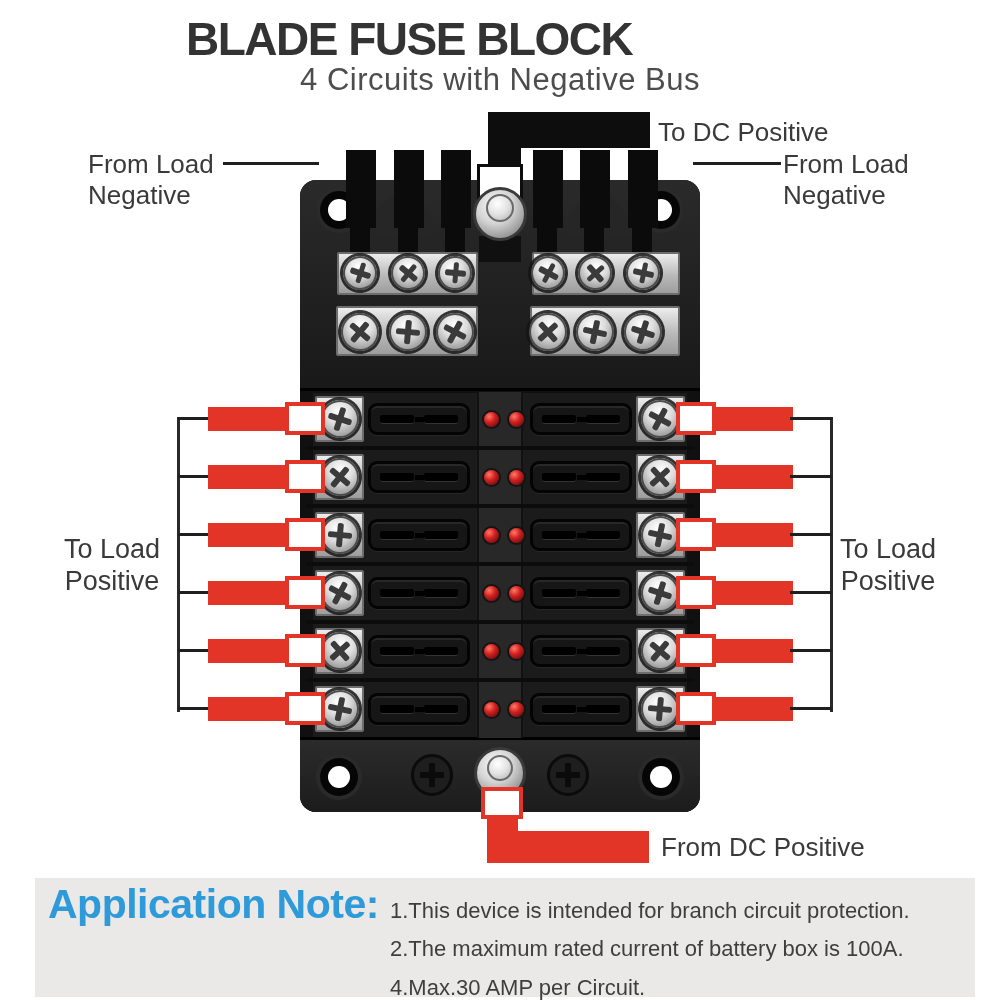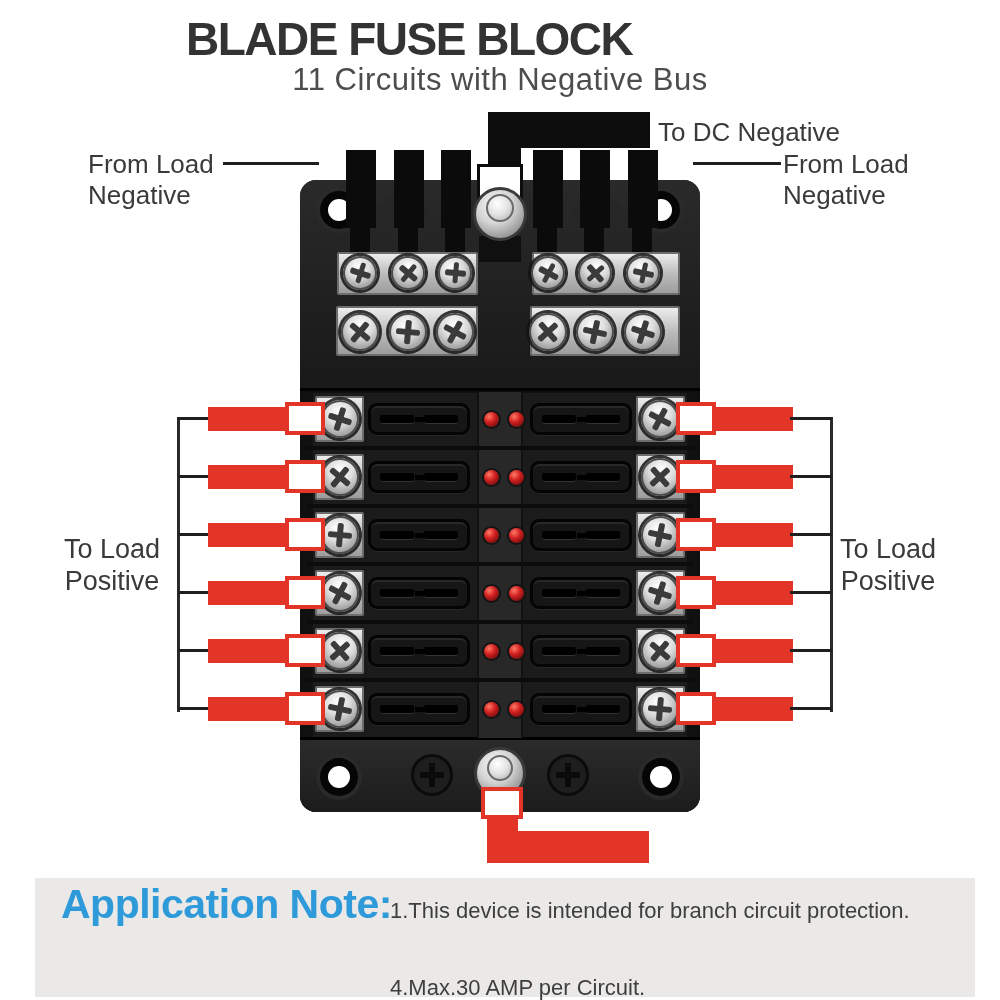--- a/index.html
+++ b/index.html
@@ -115,36 +115,36 @@
     background:radial-gradient(circle at 35% 30%, #ff7a66, #d32121 40%, #8a1212 72%, #4e0808);
     box-shadow:0 0 0 2px #141414;
   }
 
   
   .notebox {
     position:absolute; left:35px; top:878px; width:940px; height:119px;
     background:#eae9e7;
   }
   .noteheading {
-    position:absolute; left:26px; top:3px; font-size:41px; font-weight:bold;
+    position:absolute; left:13px; top:3px; font-size:41px; font-weight:bold;
     color:#2e9ad9; letter-spacing:-0.5px; white-space:nowrap;
   }
   .noteitem { position:absolute; left:355px; font-size:22px; color:#3e3e3e; white-space:nowrap;text-align:right; }
 </style>
 </head>
 <body>
 
 <div id="canvas">
 
   <div class="title">BLADE FUSE BLOCK</div>
-  <div class="subtitle">11 Circuits with Negative Bus</div>
+  <div class="subtitle">4 Circuits with Negative Bus</div>
 
   <div class="blackwire" style="left:488px; top:112px; width:162px; height:36px;"></div>
   <div class="blackwire" style="left:488px; top:112px; width:33px; height:58px;"></div>
-  <div class="lbl" style="left:658px; top:117px;">To DC Negative</div>
+  <div class="lbl" style="left:658px; top:117px;">To DC Positive</div>
 
   <div class="lbl two" style="left:88px; top:149px;">
     <span>From Load</span><br>
     <span>Negative</span>
   </div>
   <div class="hline" style="left:223px; top:162px; width:96px;"></div>
   <div class="lbl two" style="left:783px; top:149px;">
     <span>From Load</span><br>
     <span>Negative</span>
   </div>
@@ -171,35 +171,37 @@
   <div class="wbox neg" style="left:477px; top:164px; width:46px; height:42px;"></div>
   <div class="pedestal" style="left:479px; top:236px; width:42px; height:26px;"></div>
   <div class="nut" style="left:473px; top:187px; width:54px; height:54px;"></div>
   <div class="cap" style="left:486px; top:194px; width:28px; height:28px;"></div>
 
   <div class="nut" style="left:474px; top:747px; width:52px; height:52px;"></div>
   <div class="cap" style="left:487px; top:755px; width:26px; height:26px;"></div>
   <div class="wbox pos" style="left:481px; top:787px; width:42px; height:32px;"></div>
   <div class="redwire" style="left:487px; top:816px; width:31px; height:18px;"></div>
   <div class="redwire" style="left:487px; top:831px; width:162px; height:32px;"></div>
+  <div class="lbl" style="left:661px; top:832px;">From DC Positive</div>
 
   <div class="lbl two ctr" style="left:62px; top:533px; width:100px; font-size:27px; line-height:32px;">
     <span>To Load</span><br>
     <span>Positive</span>
   </div>
   <div class="vline" style="left:177px; top:417px; height:295px;"></div>
   <div class="lbl two ctr" style="left:838px; top:533px; width:100px; font-size:27px; line-height:32px;">
     <span>To Load</span><br>
     <span>Positive</span>
   </div>
   <div class="vline" style="left:830px; top:417px; height:295px;"></div>
 
   <div class="notebox">
     <div class="noteheading">Application Note:</div>
     <div class="noteitem" style="top:20px;">1.This device is intended for branch circuit protection.</div>
+    <div class="noteitem" style="top:58px;">2.The maximum rated current of battery box is 100A.</div>
     <div class="noteitem" style="top:97px;">4.Max.30 AMP per Circuit.</div>
   </div>
 
 <div class="stub" style="left: 346px; top: 150px; width: 30px; height: 78px;"></div>
     <div class="stub" style="left: 350px; top: 226px; width: 20px; height: 34px;"></div>
     <div class="stub" style="left: 394px; top: 150px; width: 30px; height: 78px;"></div>
     <div class="stub" style="left: 398px; top: 226px; width: 20px; height: 34px;"></div>
     <div class="stub" style="left: 441px; top: 150px; width: 30px; height: 78px;"></div>
     <div class="stub" style="left: 445px; top: 226px; width: 20px; height: 34px;"></div>
     <div class="stub" style="left: 533px; top: 150px; width: 30px; height: 78px;"></div>

